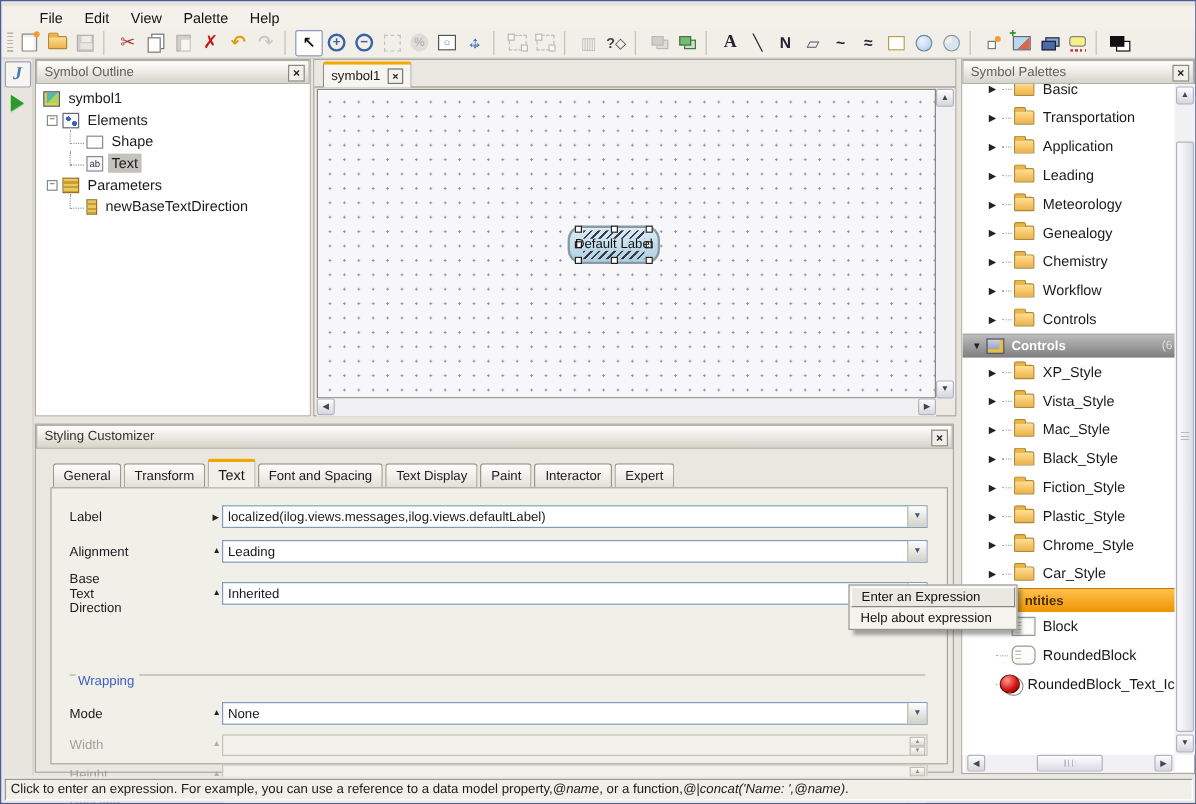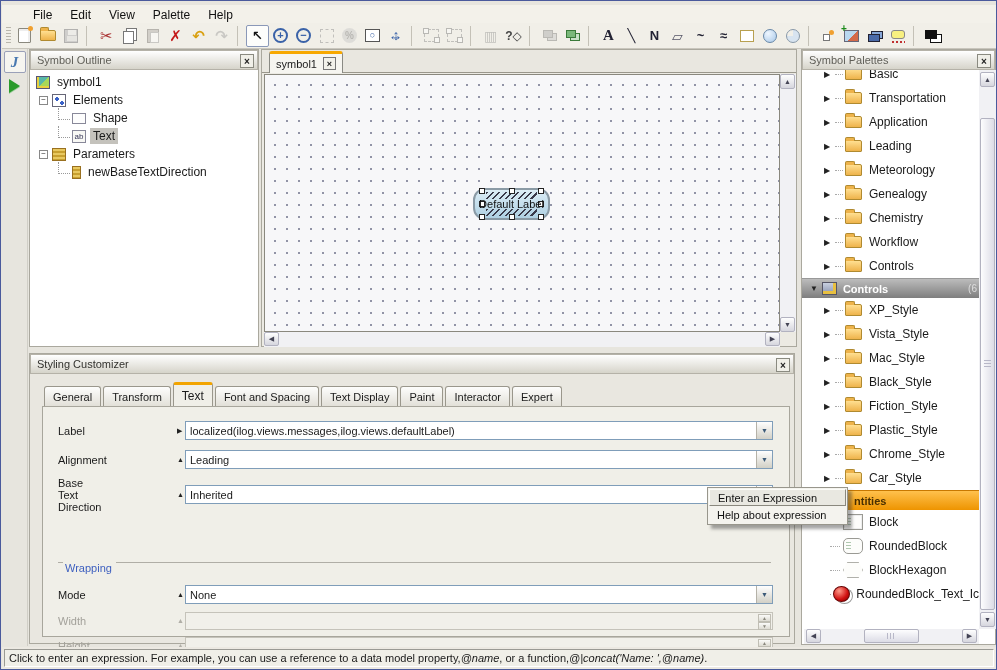--- a/index.html
+++ b/index.html
@@ -621,25 +621,20 @@
             <span class="ei ei-block"></span>
             <span>Block</span>
           </div>
           <div class="erow">
             <span class="dots"></span>
             <span class="ei ei-rblock"></span>
             <span>RoundedBlock</span>
           </div>
           <div class="erow">
             <span class="dots"></span>
-            <span class="ei ei-hex"></span>
-            <span>BlockHexagon</span>
-          </div>
-          <div class="erow">
-            <span class="dots"></span>
             <span class="ei ei-sphere rr"></span>
             <span>RoundedBlock_Text_Ic</span>
           </div>
         </div>
     </div>
 
     <div class="sb" style="left:177px;top:20px;width:17px;height:559px">
       <div class="sb-btn" style="left:1px;top:2px;width:15px;height:15px">
           <span>▲</span>
         </div>

